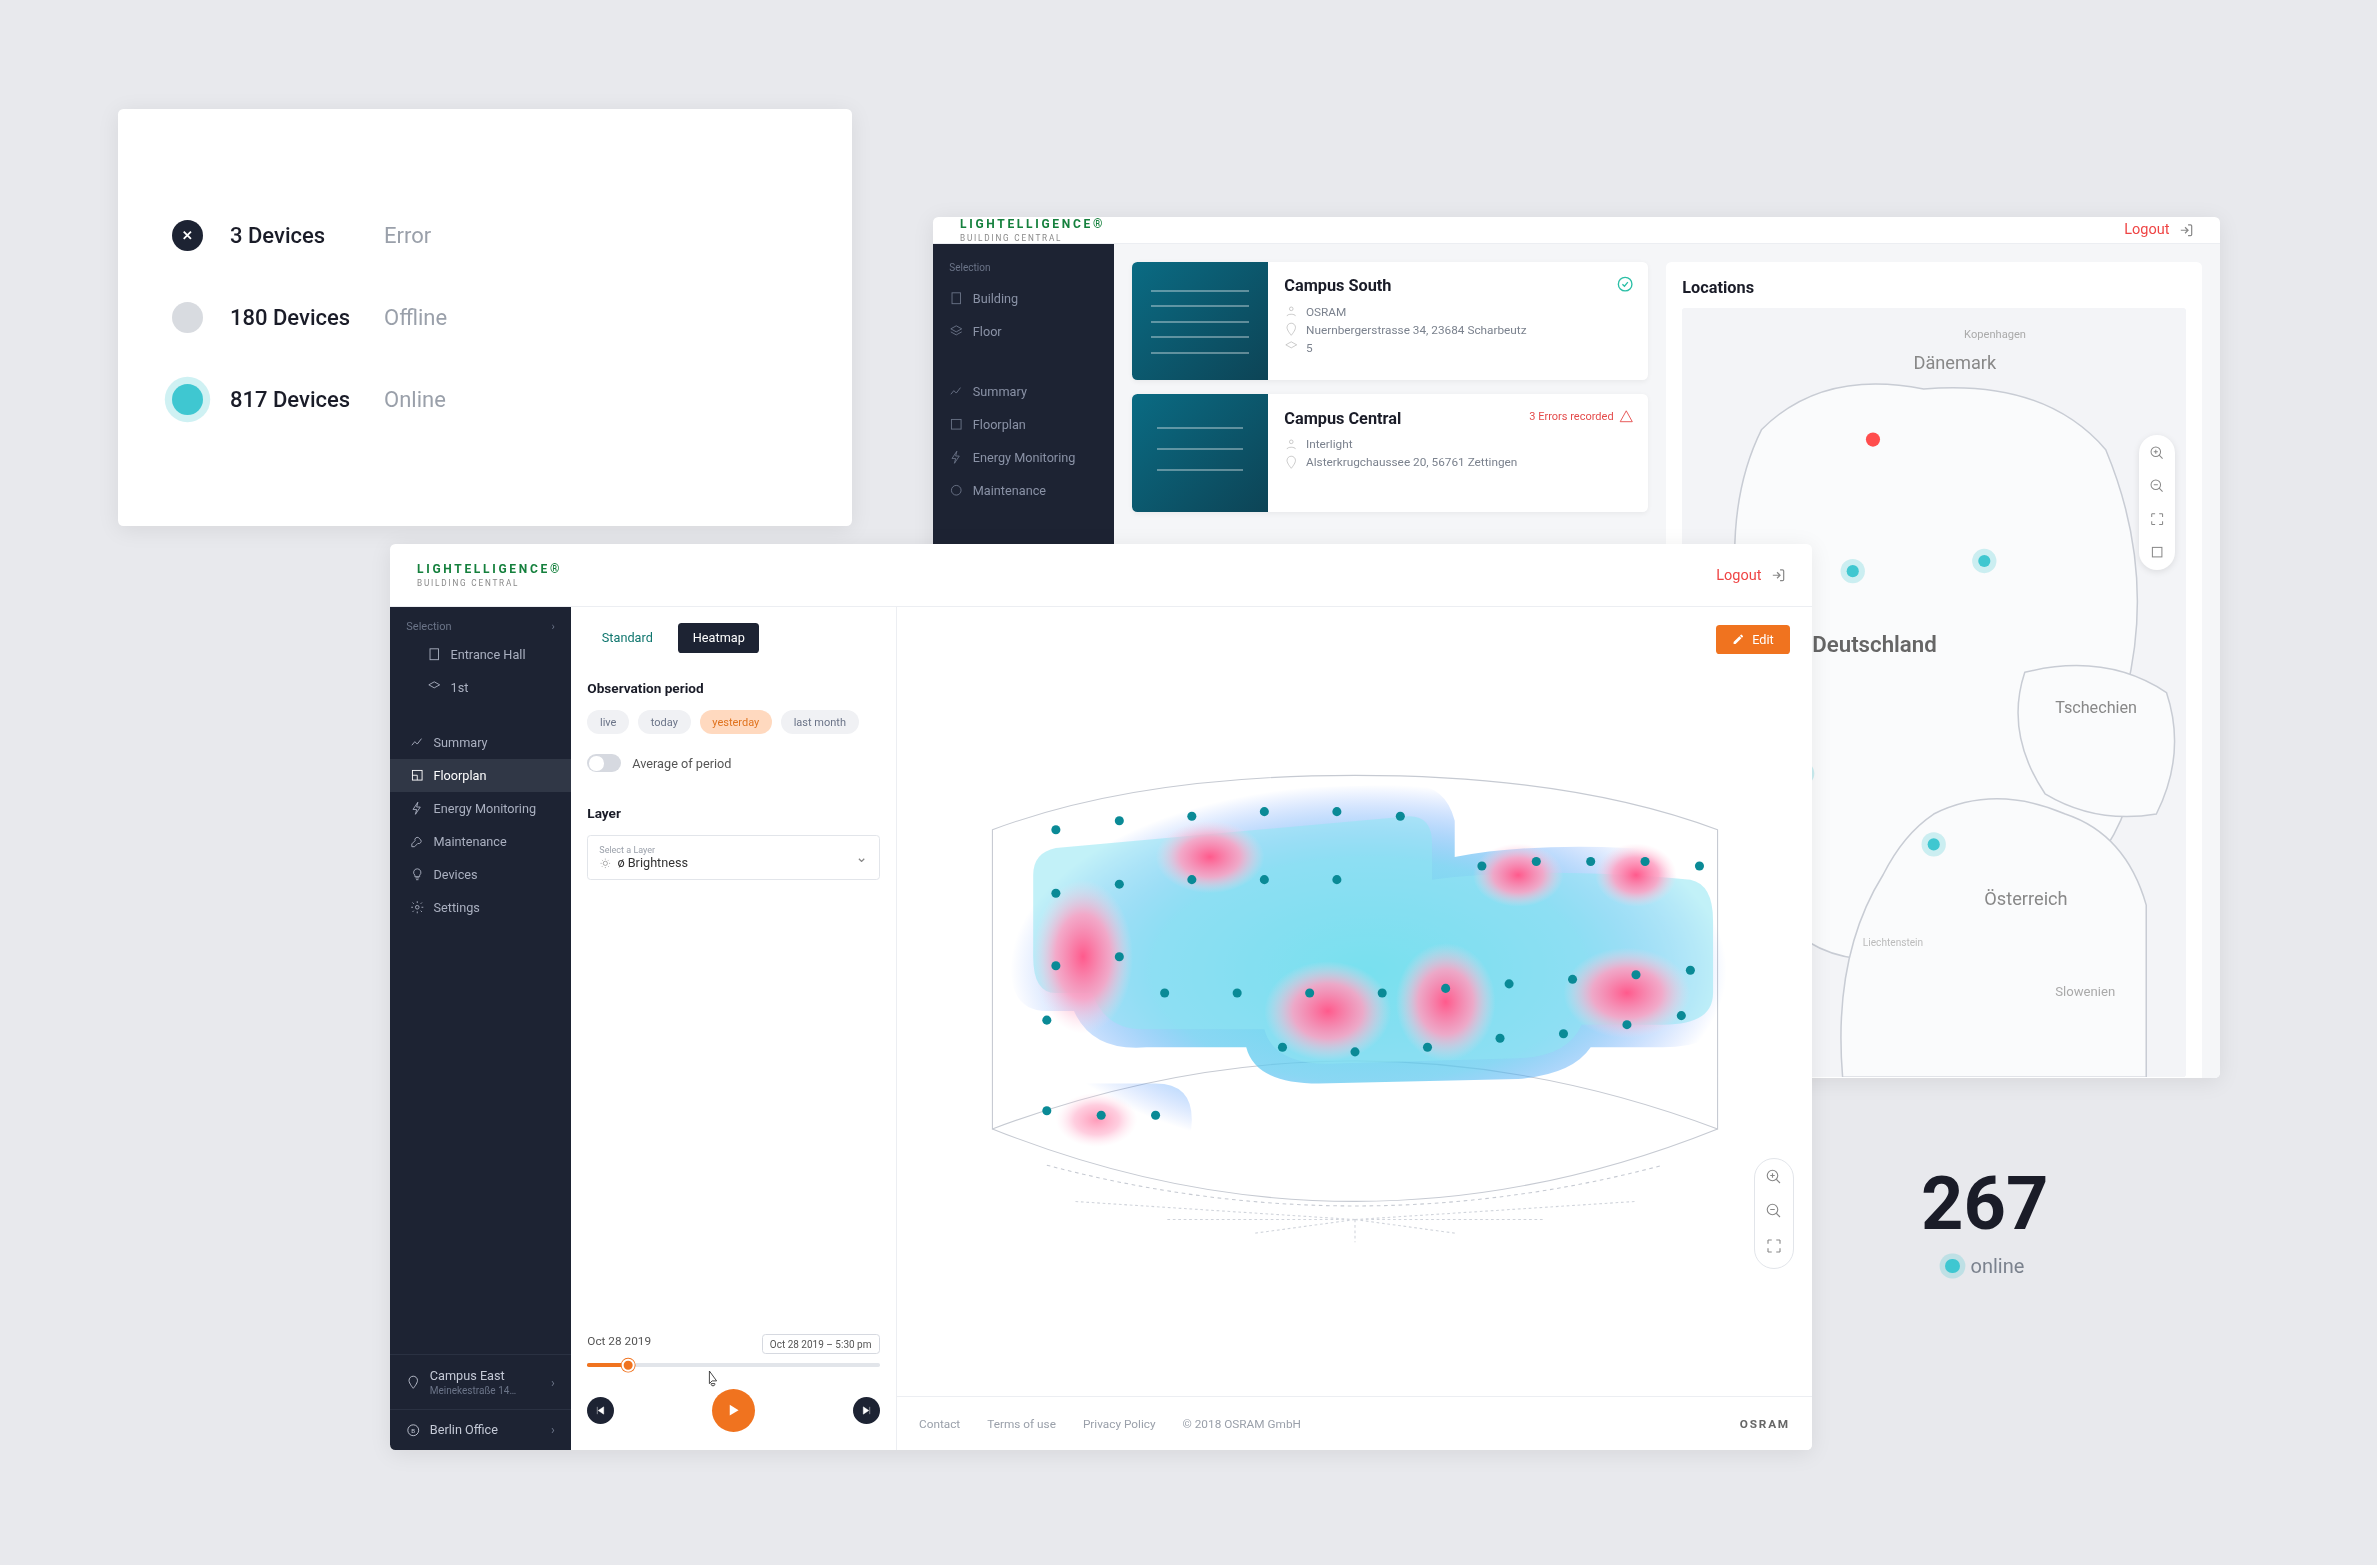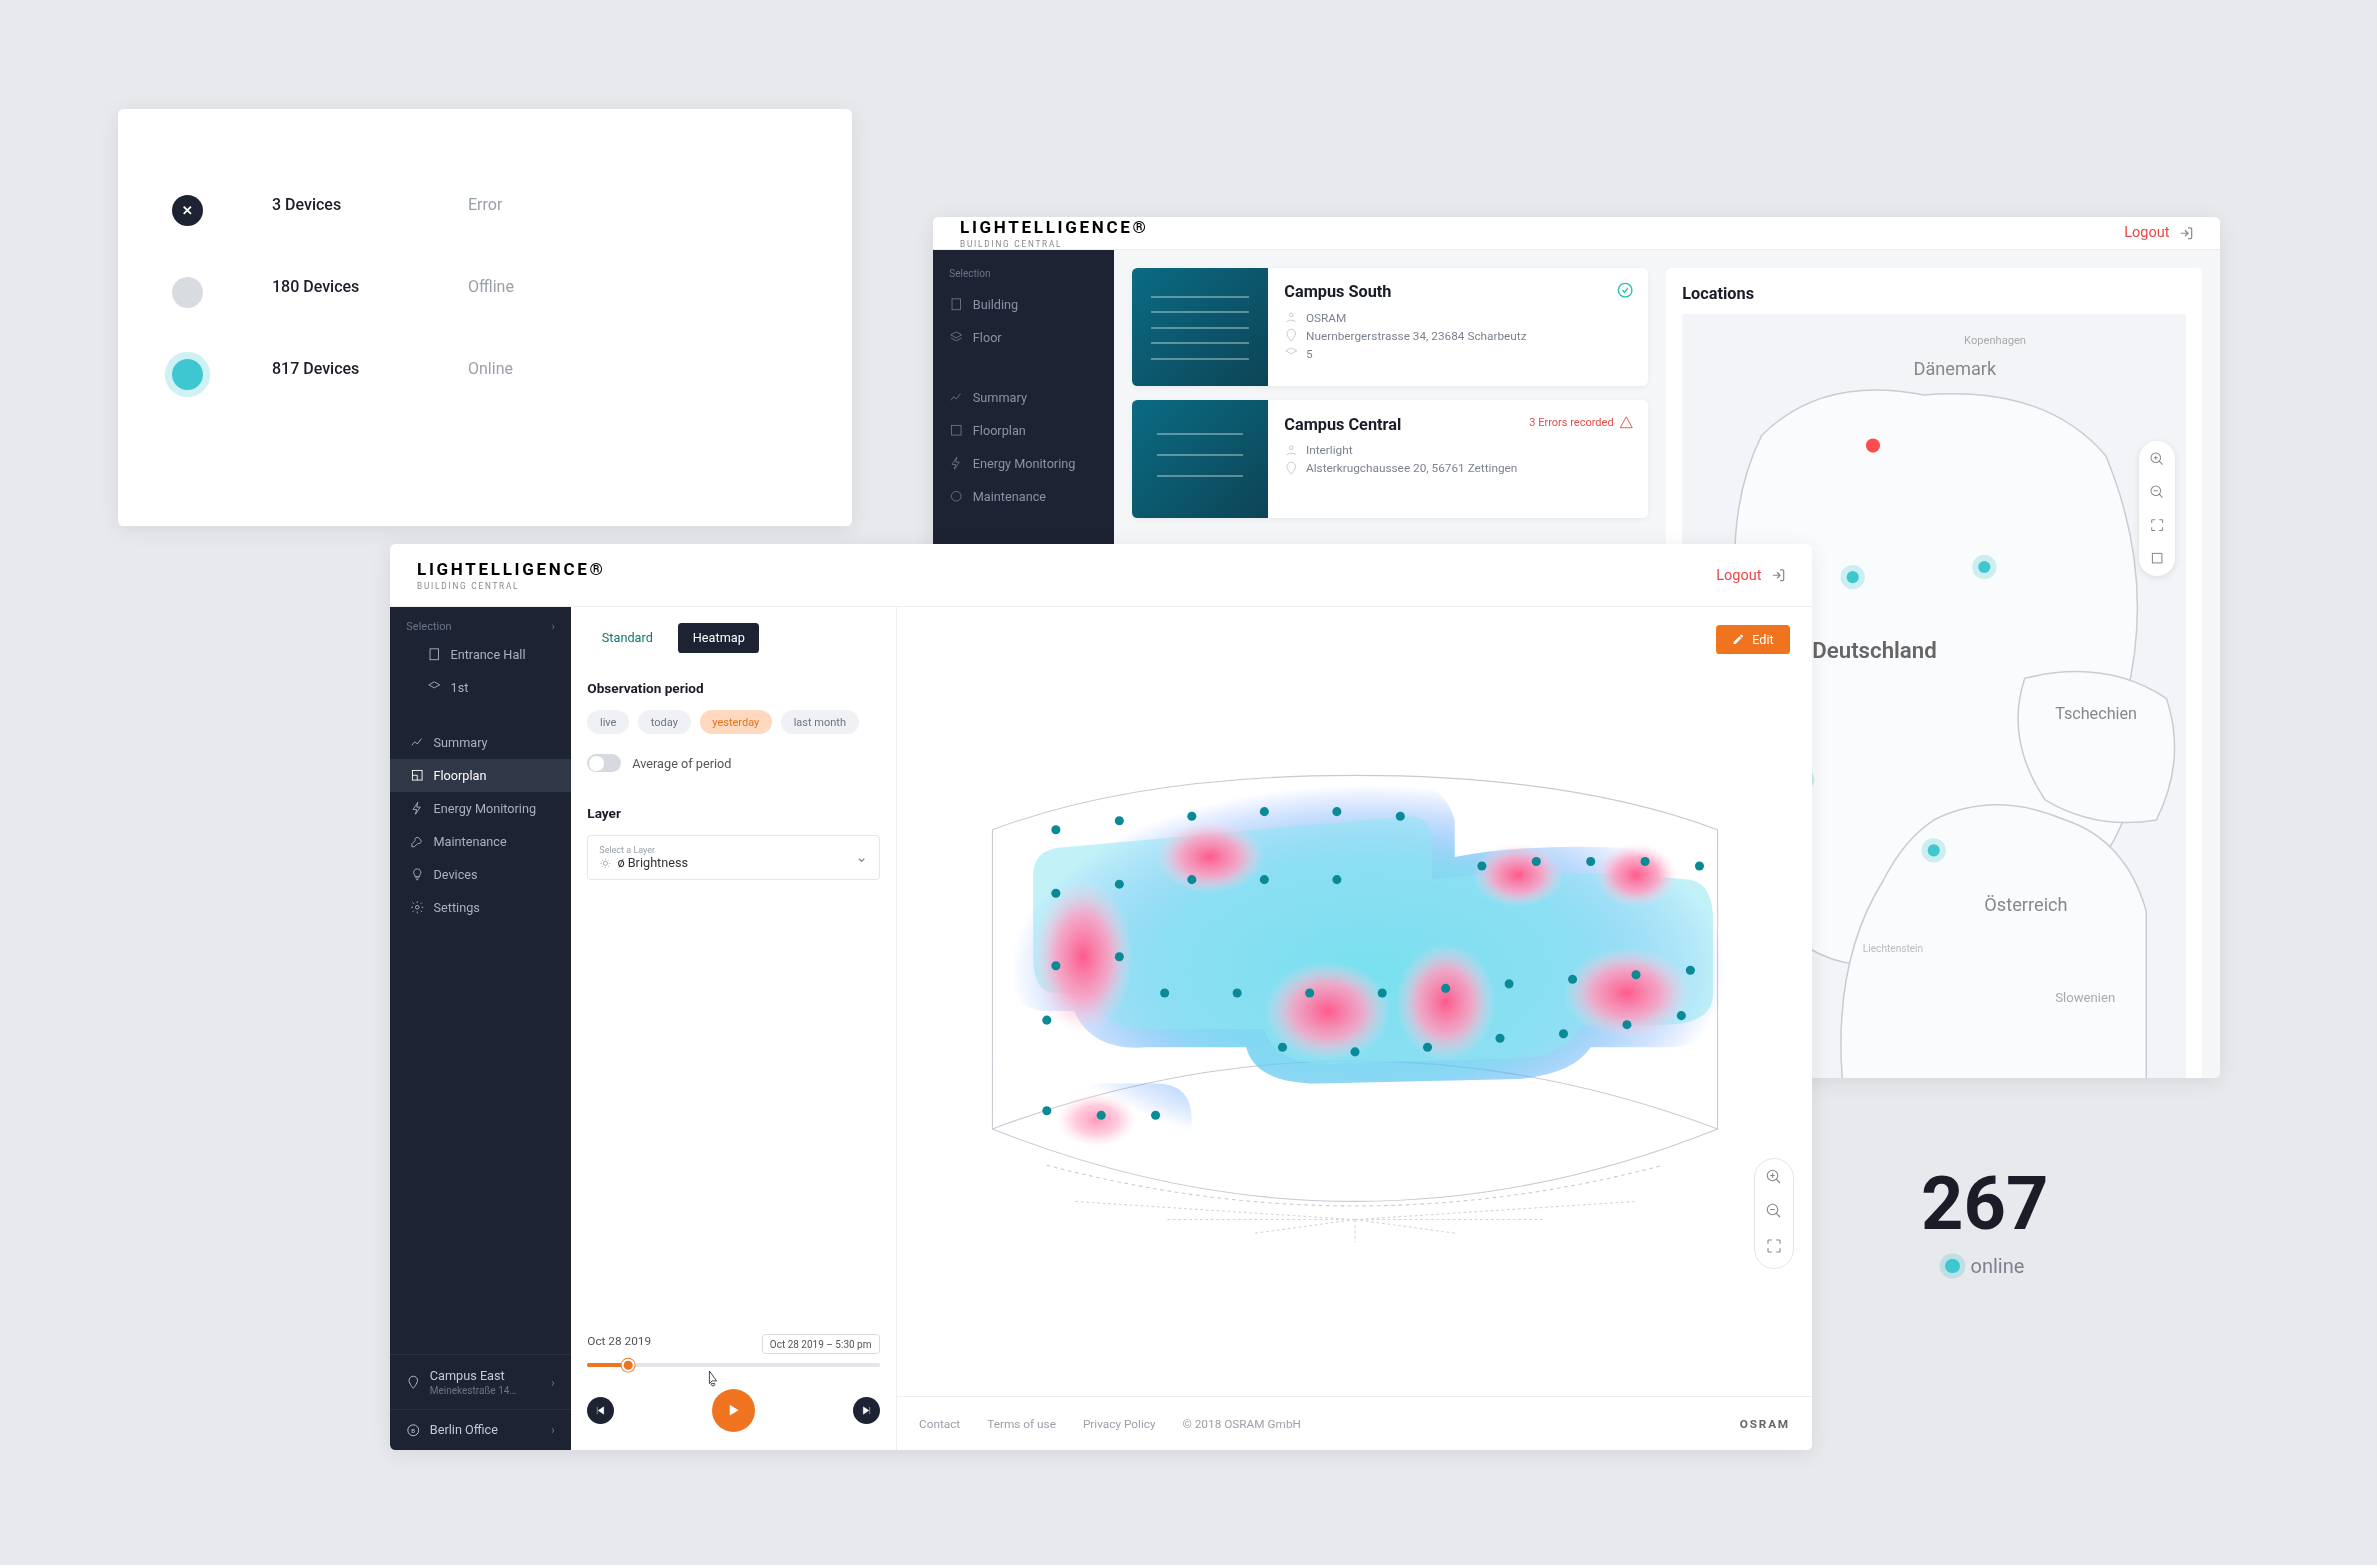--- a/index.html
+++ b/index.html
@@ -18,36 +18,36 @@
     position: absolute;
   }
   
   #donut-card {
     left: 118px; top: 109px; width: 734px; height: 417px;
     display: flex; align-items: center;
   }
   .donut-wrap { position: relative; width: 326px; height: 326px; margin-left: 54px;}
   .donut-label { position: absolute; font-weight: 700; font-size: 23.6px; color: #1a1c28;}
   .legend { margin-left: 54px; flex:1; }
-  .legend-row { display:flex; align-items:flex-start; height: 82px; font-size: 16px; gap: 42px;}
+  .legend-row { display:flex; align-items:center; height: 82px; font-size: 22px;}
   .legend-dot { width: 31px; height:31px; border-radius:50%; margin-right: 27px; display:flex; align-items:center; justify-content:center;}
   .legend-devices { color:#1a1c28; font-weight:500; width: 154px;}
   .legend-status { color:#9aa0aa; }
 
   
   #back-app {
     left: 933px; top: 217px; width: 1287px; height: 861px;
     display:flex; flex-direction:column;
     overflow:hidden;
   }
   .app-header {
     height: 63px; display:flex; align-items:center; justify-content:space-between;
     padding: 0 27px; border-bottom:0.9px solid #eceef2;
   }
-  .brand { font-size: 17px; font-weight:700; letter-spacing: 2.7px; color:#000000; }
+  .brand { font-size: 12px; font-weight:700; letter-spacing: 2.7px; color:#15803d; }
   .brand-sub { font-size:8.2px; letter-spacing:1.8px; color:#888; margin-top:1.8px;}
   .logout { font-size: 14.5px; color:#ef4444; display:flex; align-items:center; cursor:pointer;}
   .logout svg { margin-left:9px; }
   .app-body { flex:1; display:flex; }
   .sidebar-dark {
     width: 181px; background:#1d2333; color:#8a92a6; font-size:12.7px;
     padding-top:9px;
   }
   .side-row { padding: 9px 16.3px; display:flex; align-items:center; gap:9px; }
   .side-row.hdr { font-size:10px; color:#6b7488; text-transform:none;}

